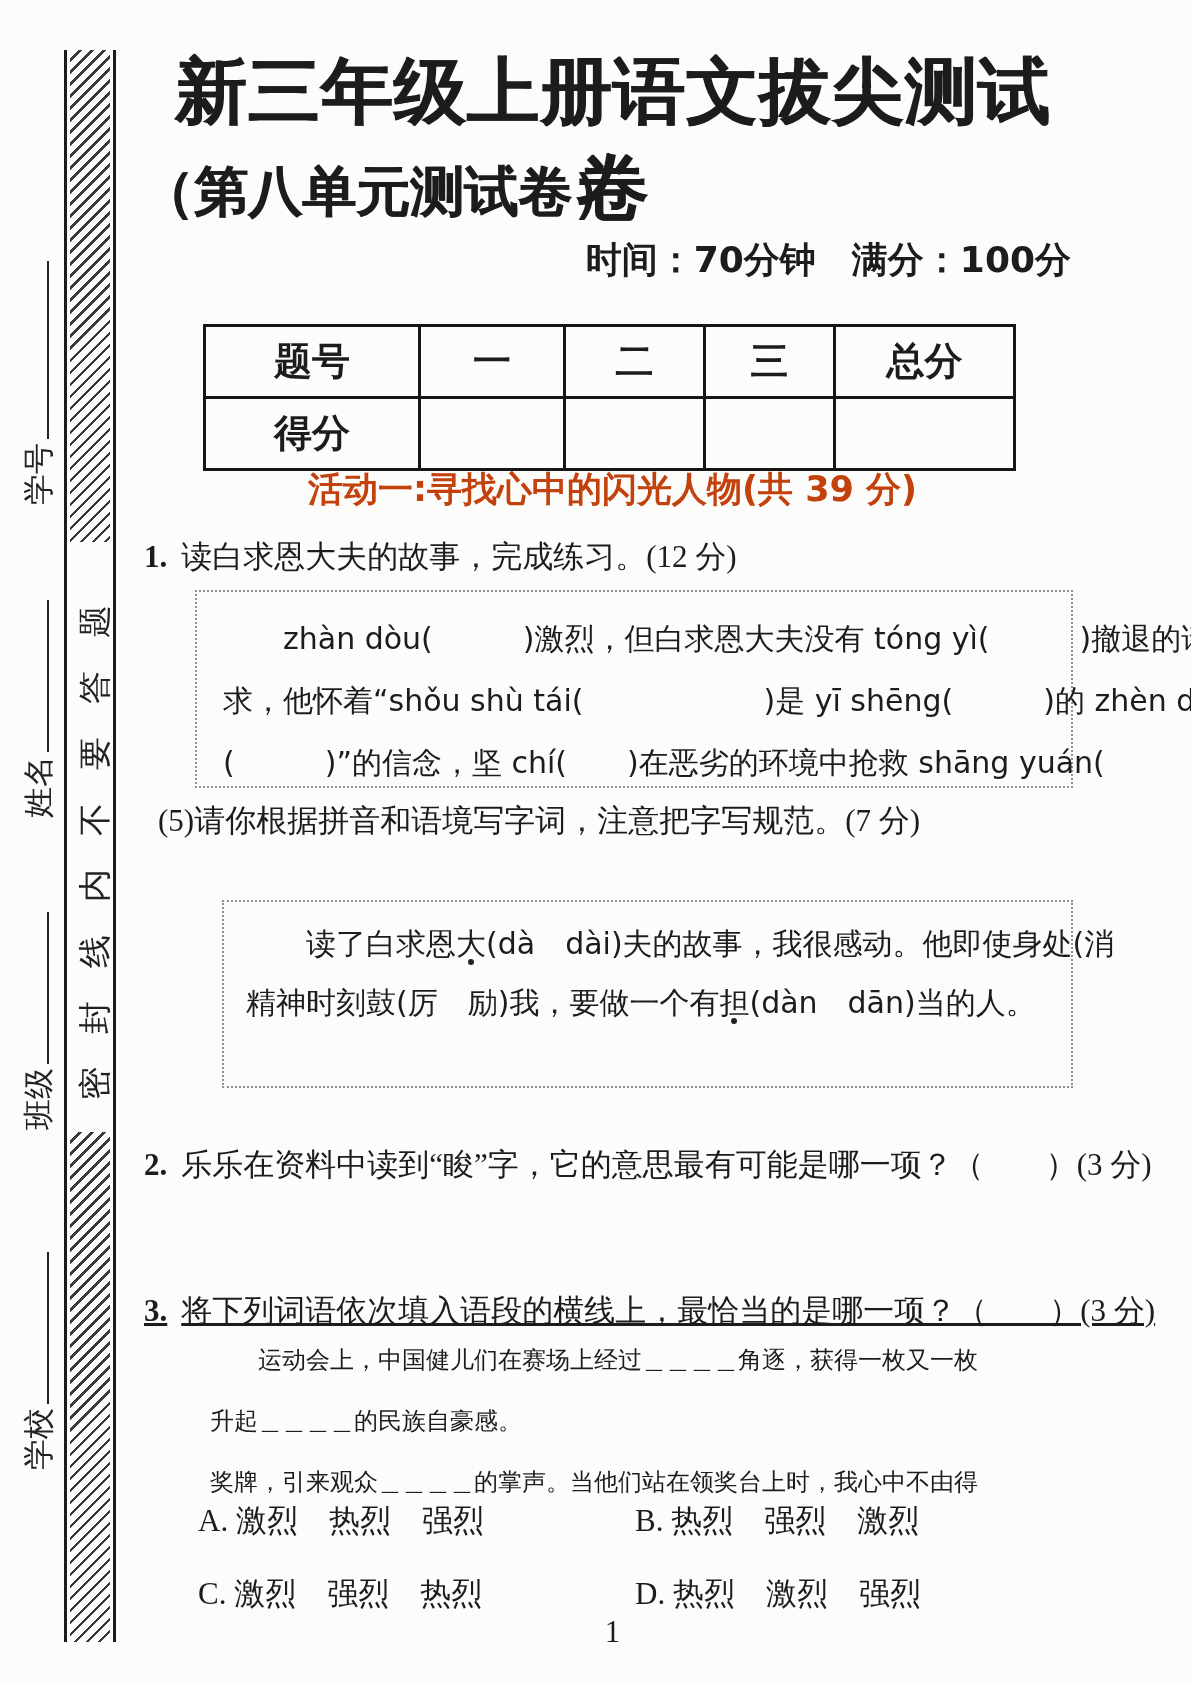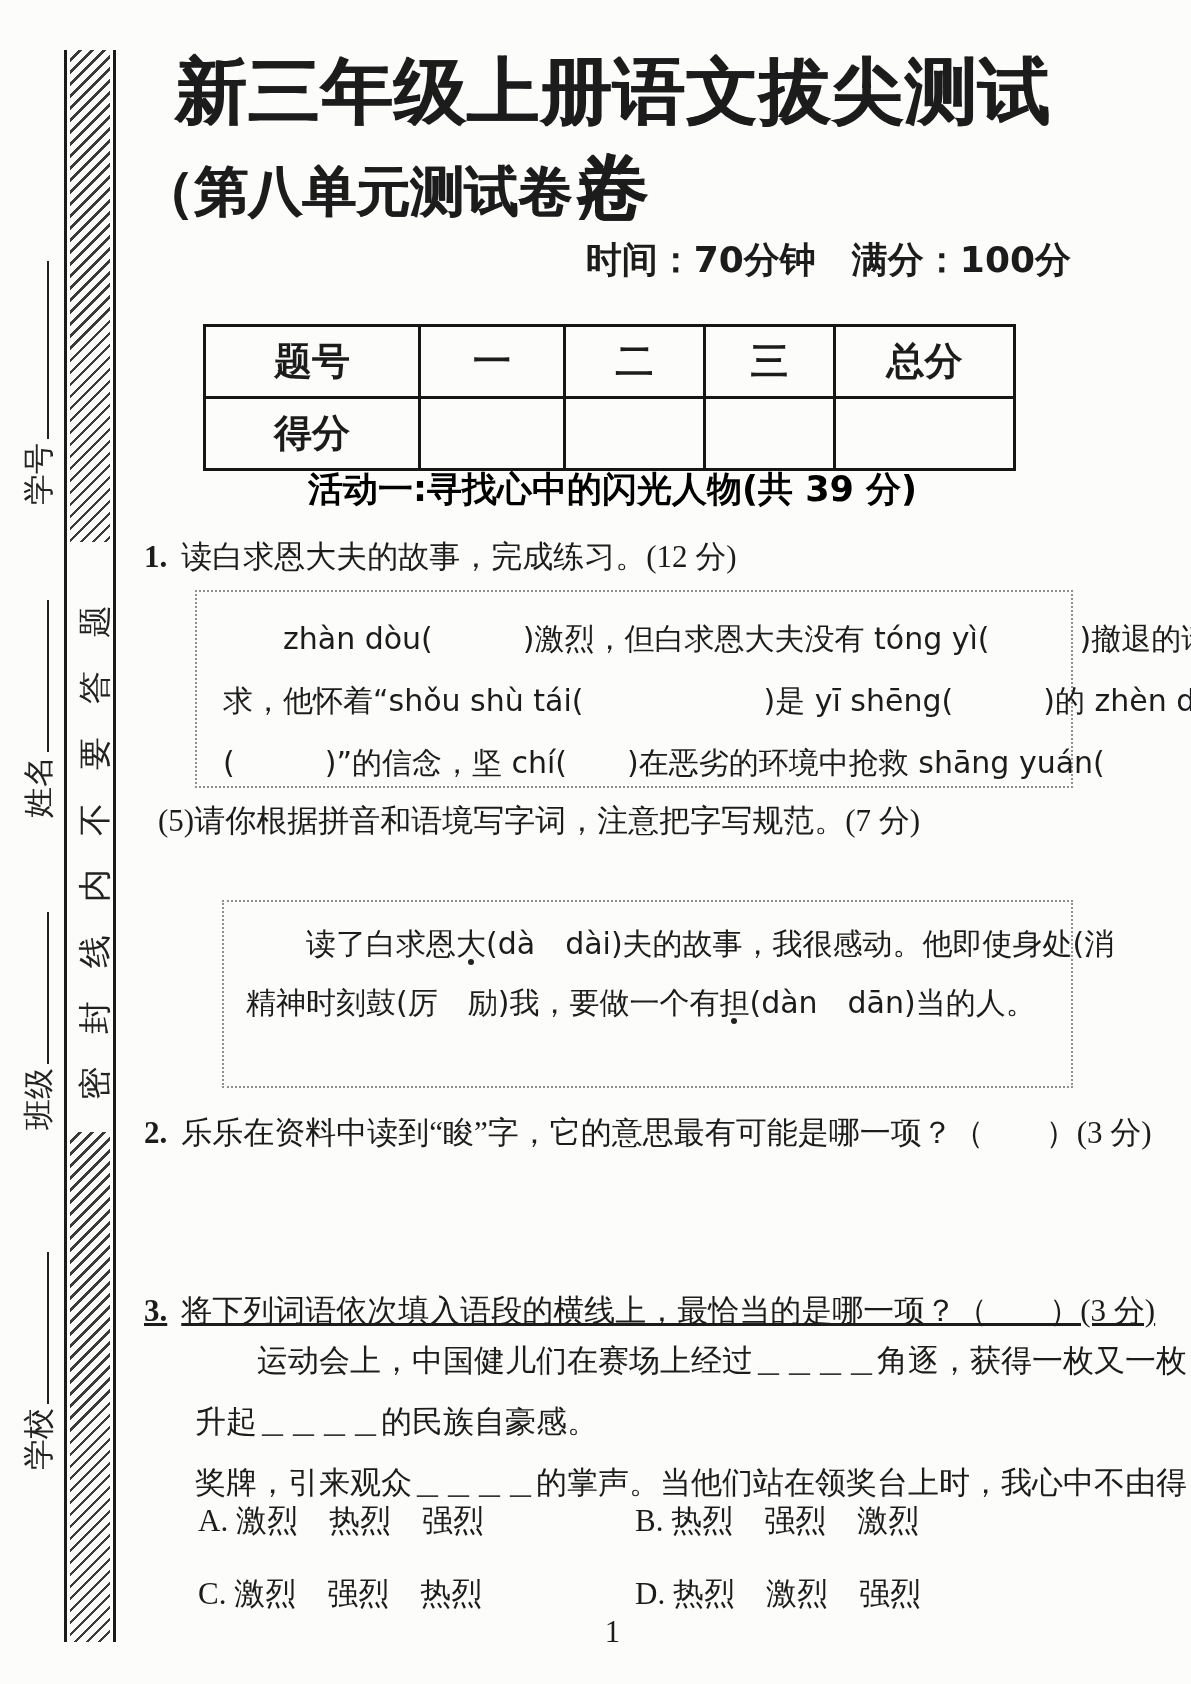--- a/index.html
+++ b/index.html
@@ -39,26 +39,26 @@
   .meta { position:absolute; top:236px; right:14px;
     font-family:"DejaVu Sans", sans-serif; font-weight:700; font-size:36px; }
 
   table.score-table { position:absolute; top:298px; left:63px; border-collapse:collapse;
     font-family:"DejaVu Sans", sans-serif; font-weight:700; font-size:38px;margin-top:26px; }
   table.score-table td { border:3px solid #161616; text-align:center; height:72px; padding:0; }
   td.c0 { width:215px; } td.c1 { width:145px; } td.c2 { width:140px; }
   td.c3 { width:130px; } td.c4 { width:180px; }
 
   .section-heading { position:absolute; top:466px; left:0; width:100%; text-align:center;
-    font-family:"DejaVu Sans", sans-serif; font-weight:700; font-size:35px; color:#000000; }
+    font-family:"DejaVu Sans", sans-serif; font-weight:700; font-size:35px; color:#c2410c; }
 
   .q { position:absolute; left:4px; font-size:31px; white-space:nowrap; }
   .qnum { font-weight:700; margin-right:14px; }
   .q-q1 { top:536px; }
-  .q-q2 { top:1112px; }
+  .q-q2 { top:1144px; }
   .q-q3 { top:1290px;text-decoration:underline; }
 
   .pbox { position:absolute; border:2px dotted #909090; font-size:30px;
     font-family:"DejaVu Sans", "Liberation Serif", serif; }
   .pbox .pline { white-space:nowrap; }
   #box1 { top:590px; left:55px; width:878px; height:198px; padding:16px 26px; line-height:62px; }
   #box2 { top:900px; left:82px; width:851px; height:188px; padding:12px 22px; line-height:59px; }
 
   .subq { position:absolute; left:18px; font-size:31px; white-space:nowrap; }
   .subq.s1 { top:800px; } .subq.s2 { top:864px; }
@@ -67,21 +67,21 @@
   .em { position:relative; }
   .em::after { content:''; position:absolute; left:50%; bottom:-4px; width:6px; height:6px;
     border-radius:50%; background:#222; transform:translateX(-50%); }
 
   .opt-grid { position:absolute; left:58px; width:882px; display:grid;
     grid-template-columns:437px 1fr; row-gap:31px; font-size:31px; }
   #q2-options { top:1170px; }
   #q3-options { top:1500px; }
   .opt { white-space:nowrap; }
 
-  .passage { position:absolute; left:55px; width:888px; font-size:31px; line-height:61px; }
+  .passage { position:absolute; left:70px; width:888px; font-size:24px; line-height:61px; }
   #q3-passage { top:1330px; }
   .passage .pline { white-space:nowrap; }
 
   .page-num { position:absolute; top:1614px; left:0; width:100%; text-align:center; font-size:31px; }
 </style>
 </head>
 <body>
 
 <div class="page">
 

